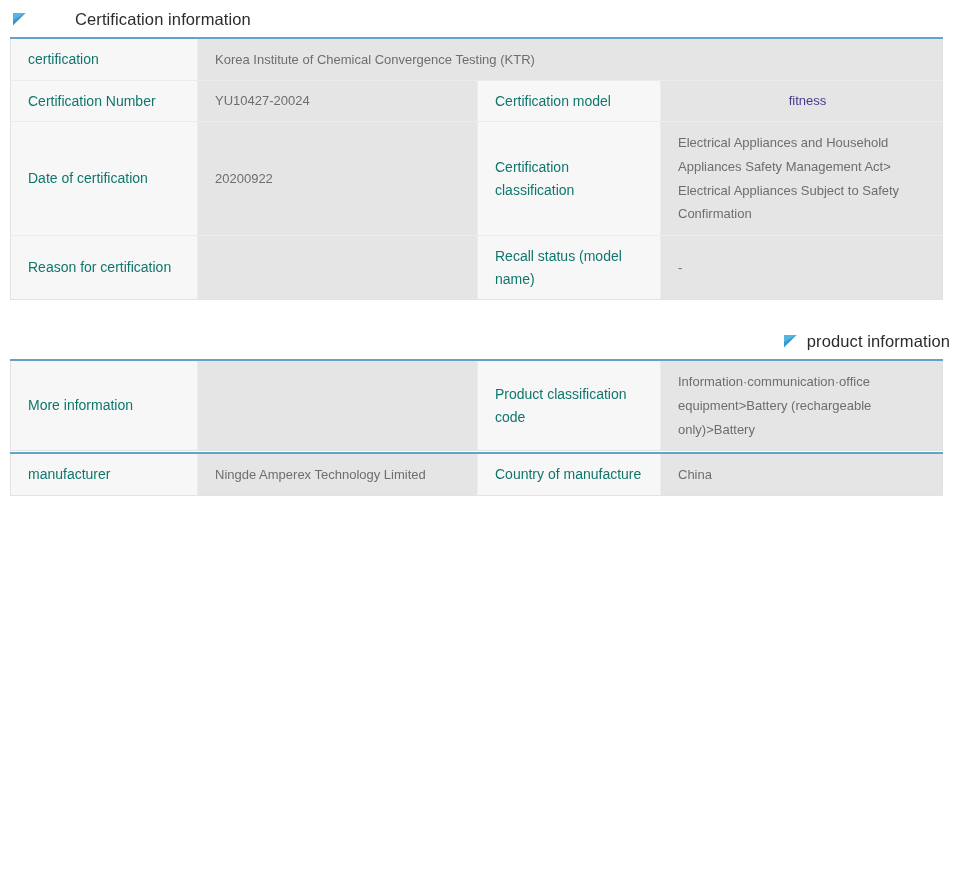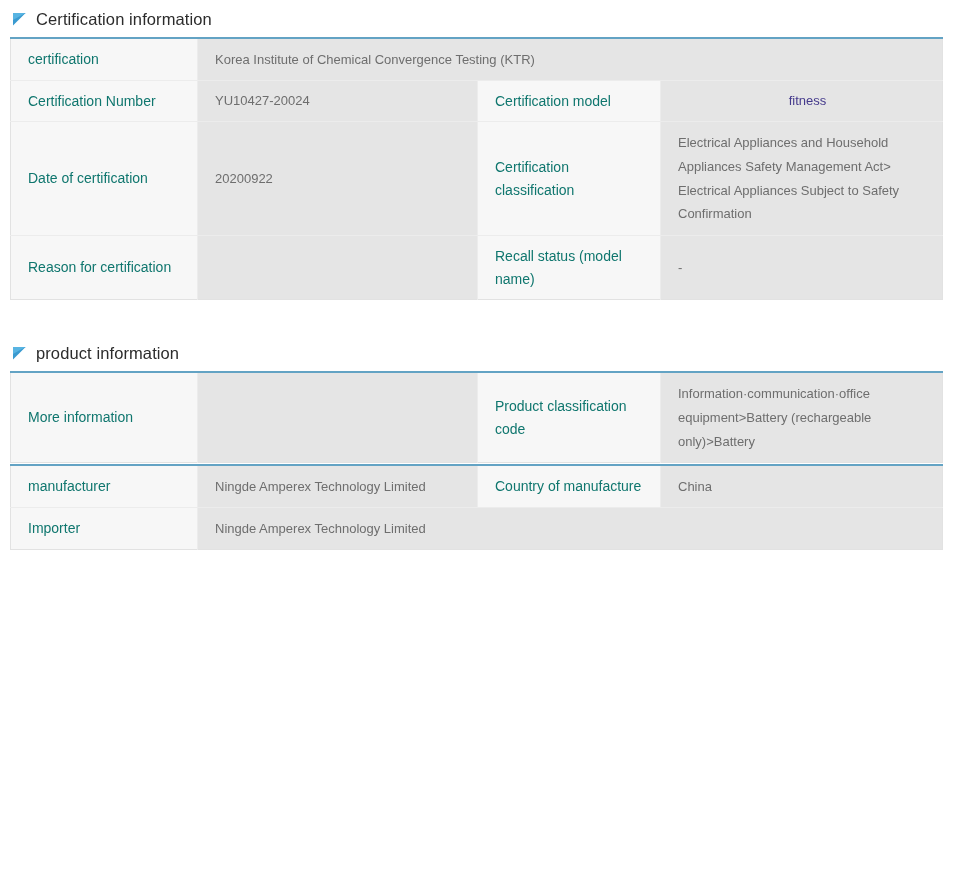--- a/index.html
+++ b/index.html
@@ -22,22 +22,22 @@
     padding: 0 10px 0 10px;
   }
 
   
   .section-header {
     display: flex;
     align-items: center;
     height: 34px;
     padding-left: 2px;
   }
-  .section-header.first { margin-top: 2px; }
-  .section-header.spaced { margin-top: 36px; }
+  .section-header.first { margin-top: 2px; gap: 39px; }
+  .section-header.spaced { margin-top: 24px; justify-content: flex-end; }
 
   .flag-icon {
     width: 15px;
     height: 15px;
     margin-right: 9px;
     flex: 0 0 auto;
     display: block;
   }
   .section-title {
     font-size: 16.5px;
@@ -171,20 +171,16 @@
           <col class="c3">
           <col class="c4">
         </colgroup>
         <tbody>
           <tr>
             <td class="lbl">manufacturer</td>
             <td class="val">Ningde Amperex Technology Limited</td>
             <td class="lbl">Country of manufacture</td>
             <td class="val">China</td>
           </tr>
-          <tr>
-            <td class="lbl">Importer</td>
-            <td class="val" colspan="3">Ningde Amperex Technology Limited</td>
-          </tr>
         </tbody>
       </table>
     </div>
 </div>
 
 </body></html>

